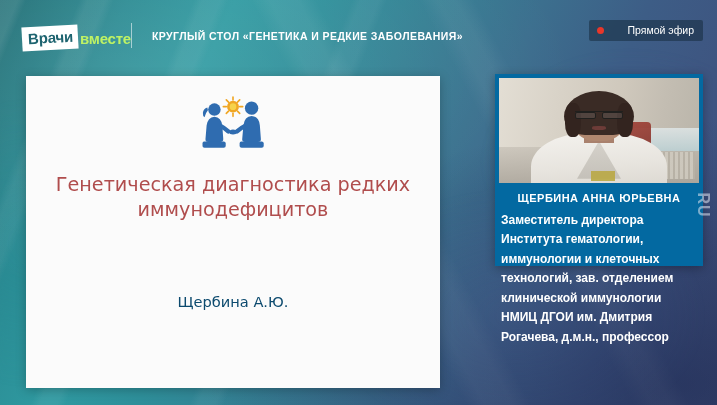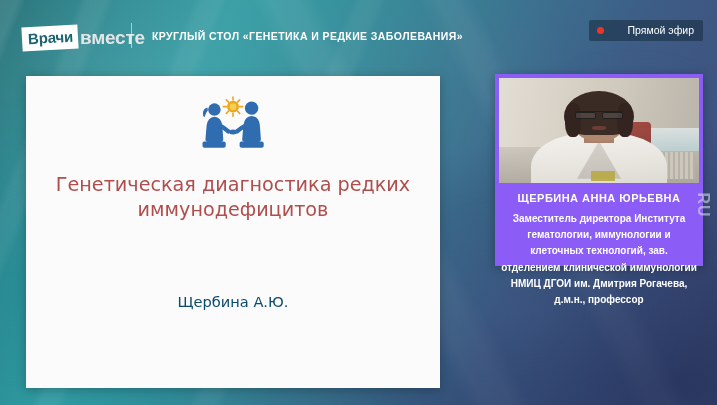--- a/index.html
+++ b/index.html
@@ -69,23 +69,23 @@
     background: #ffffff;
     color: #1e6470;
     font-weight: bold;
     font-size: 15px;
     line-height: 1;
     padding: 4px 5px 5px 6px;
     transform: rotate(-3.2deg);
     letter-spacing: -0.2px;
   }
   .logo-tail {
-    color: #e5e5e5;
-    font-weight: bold;
-    font-size: 19px;
+    color: #bef264;
+    font-weight: bold;
+    font-size: 15px;
     letter-spacing: -0.2px;
     margin-left: -3px;
   }
   .hdr-divider {
     position: absolute; left: 131px; top: 23px;
     width: 1px; height: 25px;
     background: rgba(255,255,255,0.55);
   }
   .hdr-title {
     position: absolute; left: 152px; top: 30px;
@@ -139,21 +139,21 @@
     font-size: 14.6px;
     line-height: 1.52;
     font-family: "DejaVu Sans", sans-serif;
   }
 
   
   .video-panel {
     position: absolute;
     left: 495px; top: 74px;
     width: 208px; height: 192px;
-    background: #8b5cf6;
+    background: #0369a1;
     box-shadow: 0 2px 9px rgba(0,0,0,0.3);
   }
   .video-feed {
     position: absolute; left: 4px; top: 4px;
     width: 200px; height: 105px;
     overflow: hidden;
     background: #cfc8bd;
   }
   .vf-wall {
     position: absolute; inset: 0;
@@ -252,23 +252,23 @@
     position: absolute; left: 0; right: 0; top: 117px;
     text-align: center;
     color: #ffffff;
     font-size: 11.6px;
     font-weight: bold;
     letter-spacing: 0.5px;
     transform: scaleX(0.95);
   }
   .cap-desc {
     position: absolute; left: 6px; right: 6px; top: 137px;
-    text-align: center;
+    text-align: left;
     color: #ffffff;
-    font-size: 10px;
+    font-size: 12px;
     font-weight: bold;
     line-height: 1.62;
   }
 
   .ru-watermark {
     position: absolute;
     right: 2px; top: 196px;
     color: rgba(226,230,240,0.55);
     font-size: 16px;
     font-weight: bold;

